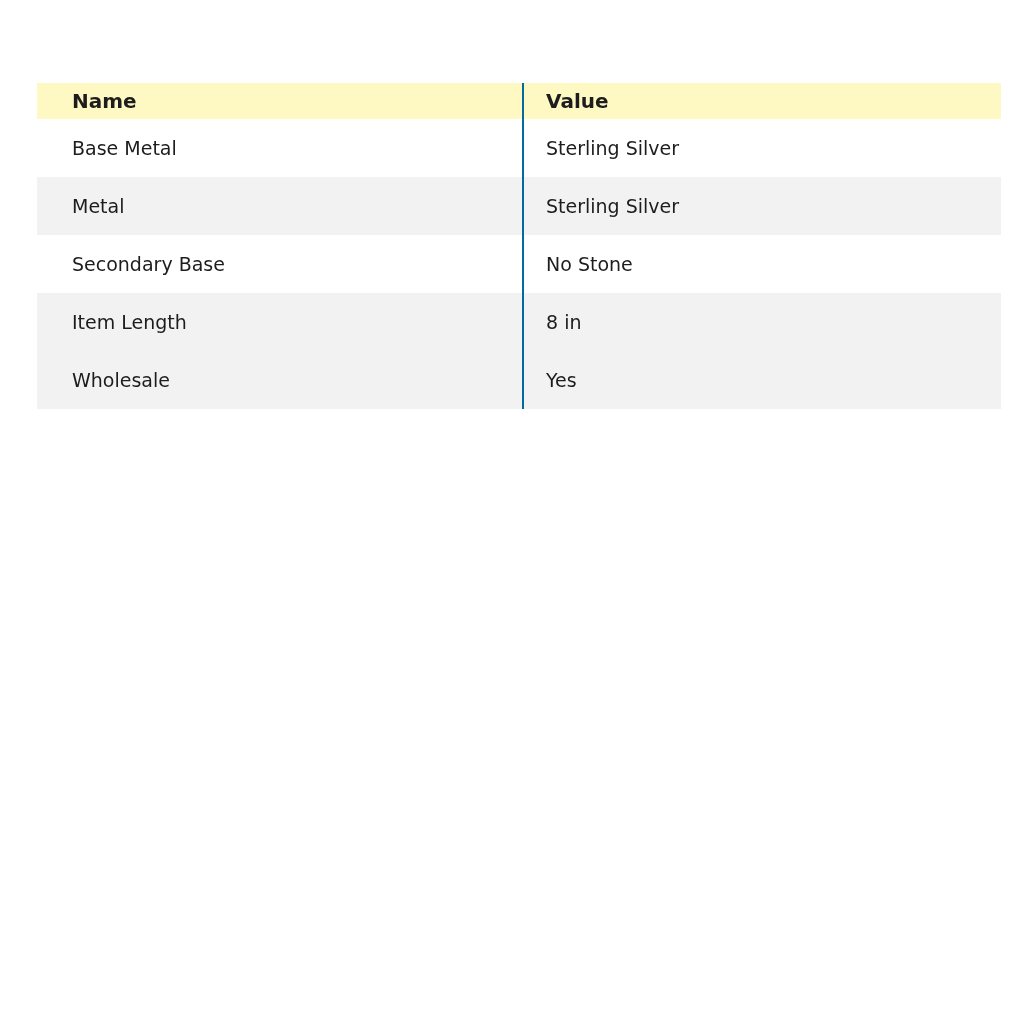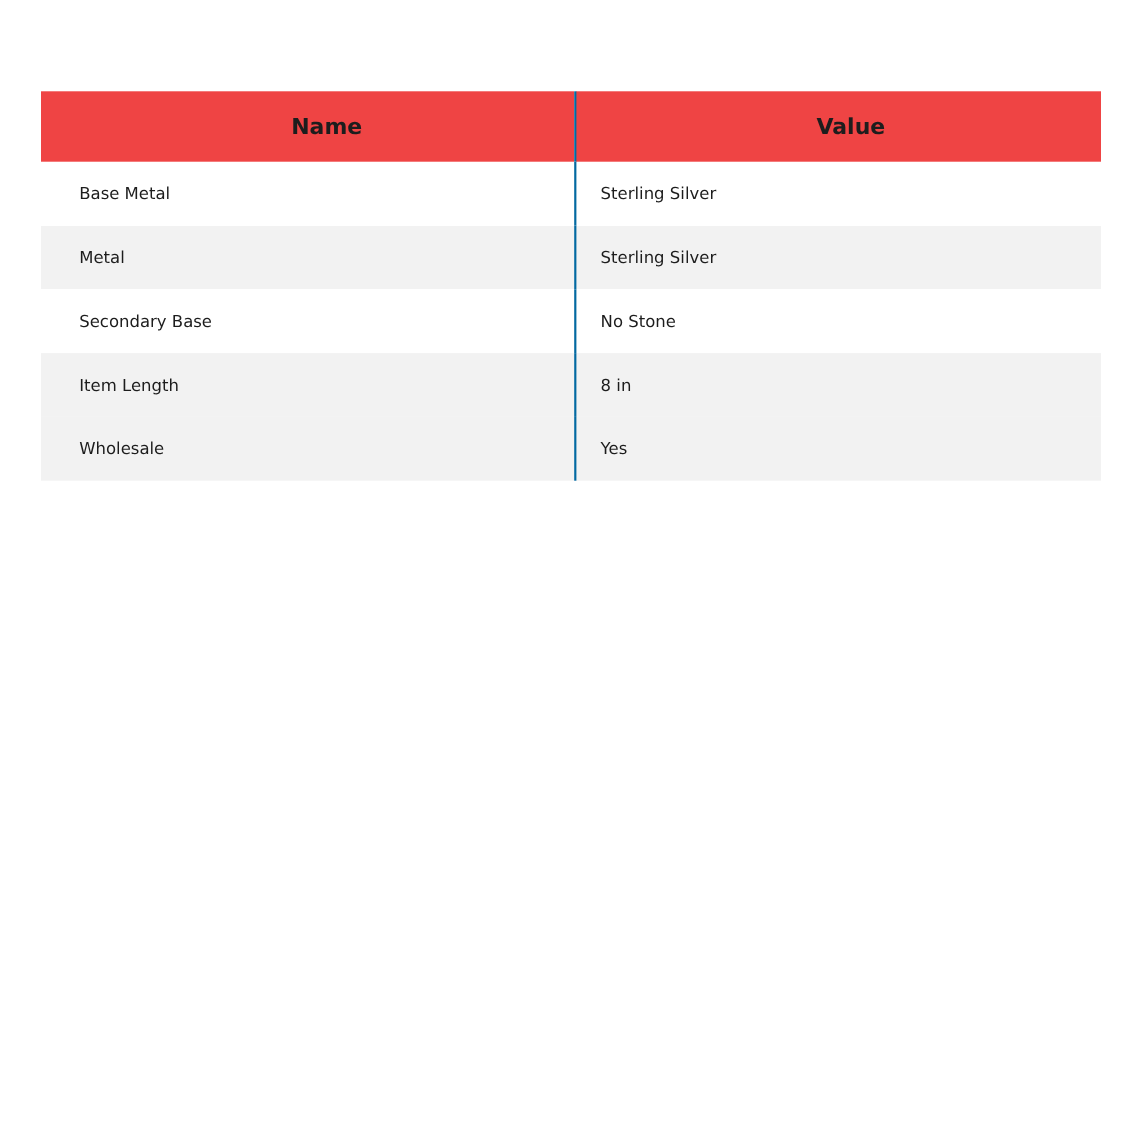--- a/index.html
+++ b/index.html
@@ -14,31 +14,30 @@
     position: absolute;
     left: 37px;
     top: 83px;
     width: 964px;
     border-collapse: collapse;
     table-layout: fixed;
   }
   .attr-table th, .attr-table td {
     text-align: left;
     vertical-align: middle;
-    font-size: 15px;
+    font-size: 19px;
     overflow: hidden;
     white-space: nowrap;
   }
   .attr-table th {
-    background: #ef4444;
-    height: 64px;
+    background: #fef9c3;
+    height: 36px;
     font-size: 20px;
     font-weight: bold;
     padding-left: 35px;
-    text-align: center;
   }
   .attr-table td {
     height: 58px;
     padding-left: 35px;
     font-weight: normal;
   }
   .attr-table th.col-value, .attr-table td.col-value {
     padding-left: 22px;
     border-left: 2px solid #0369a1;
   }

